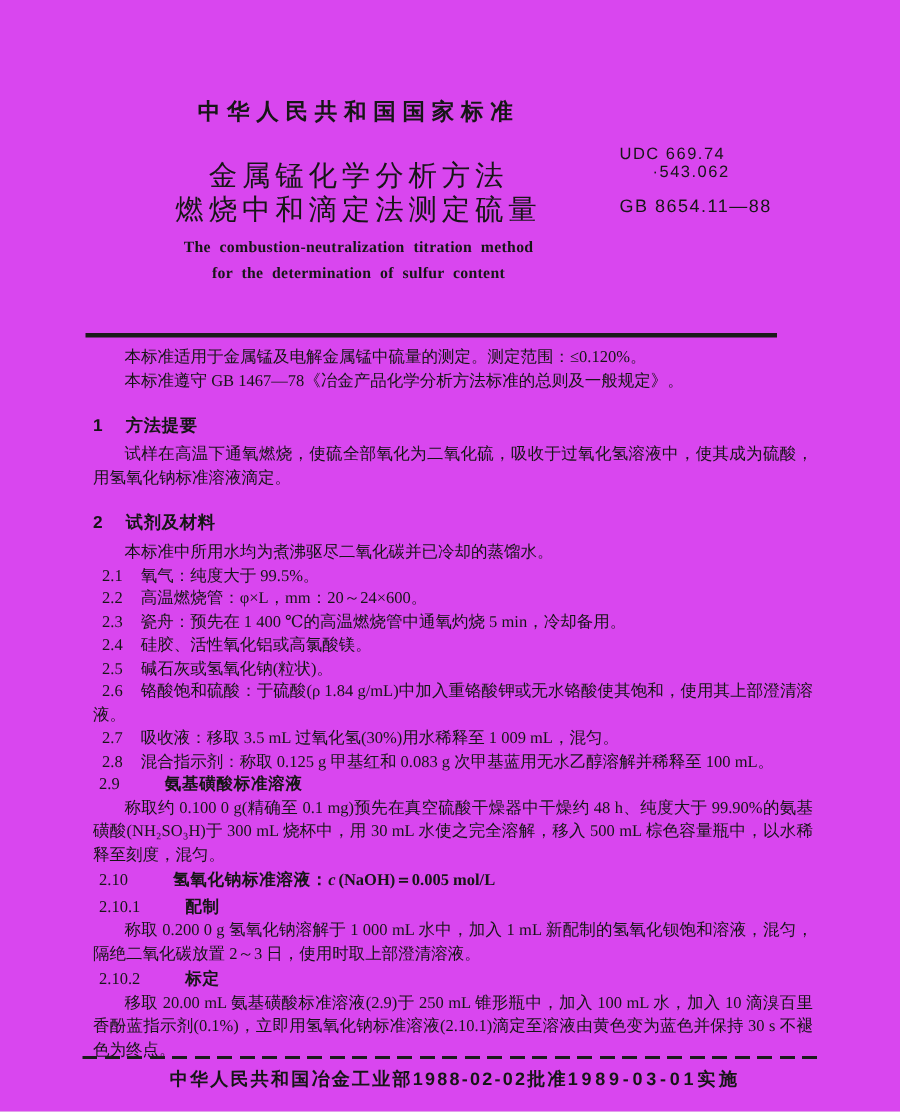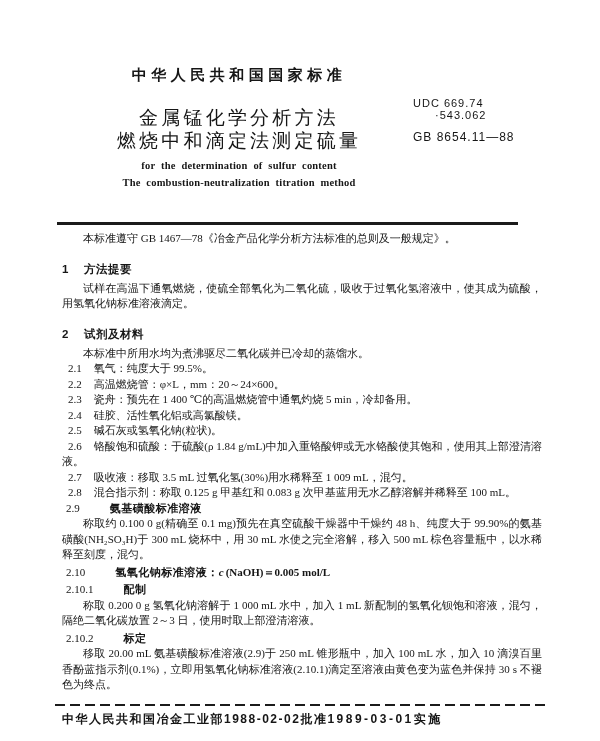--- a/index.html
+++ b/index.html
@@ -1,19 +1,19 @@
 <!DOCTYPE html>
 <html><head>
 <meta charset="utf-8">
 <style>
   html,body{margin:0;padding:0;background:#e8e8e6;}
   .page{
     position:relative;
     width:600px;height:741px;
-    background:#ffffff;
+    background:#d946ef;
     color:#161616;
     font-family:"Liberation Serif","DejaVu Serif",serif;
     overflow:hidden;
     margin:0 auto;
   }
   
   .hdr{position:absolute;left:0;top:0;width:478px;text-align:center;}
   .nat-label{
     margin-top:66px;
     font-family:"Liberation Sans","DejaVu Sans",sans-serif;
@@ -61,53 +61,54 @@
   .mt2{margin-top:2px !important;}
   .formula{font-weight:bold;}
   .formula .var{font-style:italic;margin-right:2px;}
   
   .f-rule{
     position:absolute;left:55px;top:704px;width:492px;height:2px;
     background:repeating-linear-gradient(90deg,#1b1b1b 0 10px,transparent 10px 15px);
   }
   .footer{
     position:absolute;left:62px;top:711px;width:483px;
-    display:flex;justify-content:flex-start;align-items:baseline;
+    display:flex;justify-content:center;align-items:baseline;
     font-family:"Liberation Sans","DejaVu Sans",sans-serif;
     font-weight:bold;font-size:12px;
   }
   .footer .left{letter-spacing:1.5px;}
   .footer .right{letter-spacing:2.5px;}
 </style>
 </head>
 <body>
 
 <div class="page">
 
   <div class="hdr">
     <div class="nat-label">中华人民共和国国家标准</div>
     <div class="title-cn">
       <div>金属锰化学分析方法</div>
       <div>燃烧中和滴定法测定硫量</div>
     </div>
     <div class="title-en">
+      <div>The combustion-neutralization titration method</div>
       <div>for the determination of sulfur content</div>
-      <div>The combustion-neutralization titration method</div>
     </div>
   </div>
 
   <div class="ref">
     <div class="udc1">UDC 669.74</div>
     <div class="udc2">·543.062</div>
     <div class="code">GB 8654.11—88</div>
   </div>
 
   <div class="rule-top"></div>
 
   <div class="col">
+    <p class="para">本标准适用于金属锰及电解金属锰中硫量的测定。测定范围：≤0.120%。</p>
     <p class="para">本标准遵守 GB 1467—78《冶金产品化学分析方法标准的总则及一般规定》。</p>
 
     <p class="clause-h"><span class="num">1</span><span class="ht">方法提要</span></p>
     <p class="para">试样在高温下通氧燃烧，使硫全部氧化为二氧化硫，吸收于过氧化氢溶液中，使其成为硫酸，用氢氧化钠标准溶液滴定。</p>
 
     <p class="clause-h"><span class="num">2</span><span class="ht">试剂及材料</span></p>
     <p class="para">本标准中所用水均为煮沸驱尽二氧化碳并已冷却的蒸馏水。</p>
 
     <p class="item"><span class="num">2.1</span><span>氧气：纯度大于 99.5%。</span></p>
     <p class="item"><span class="num">2.2</span><span>高温燃烧管：φ×L，mm：20～24×600。</span></p>

